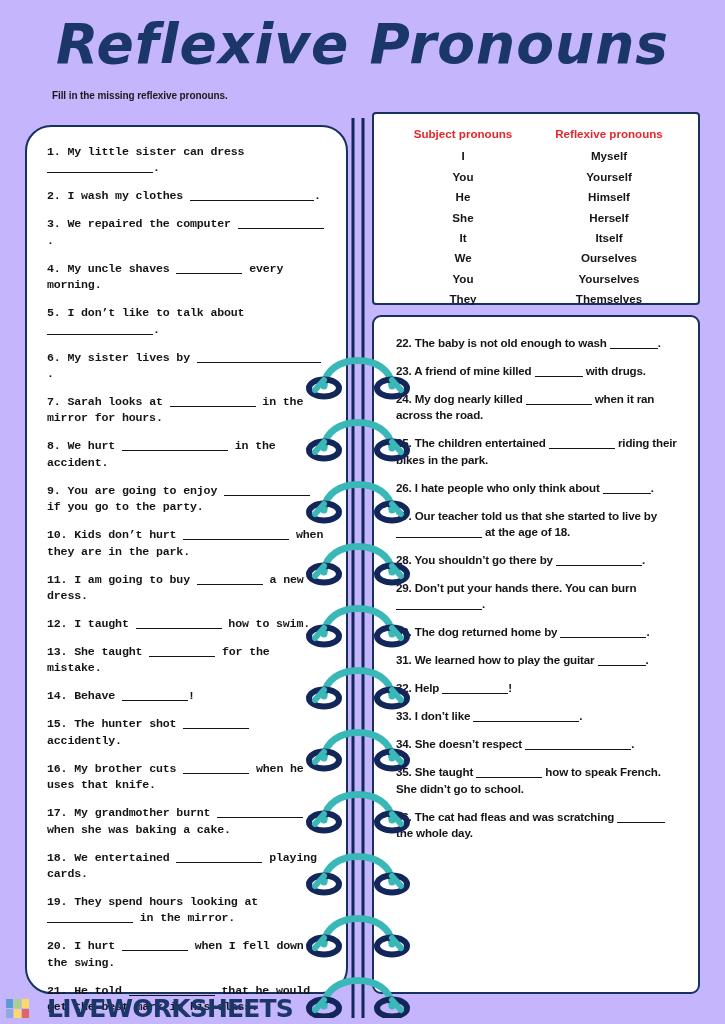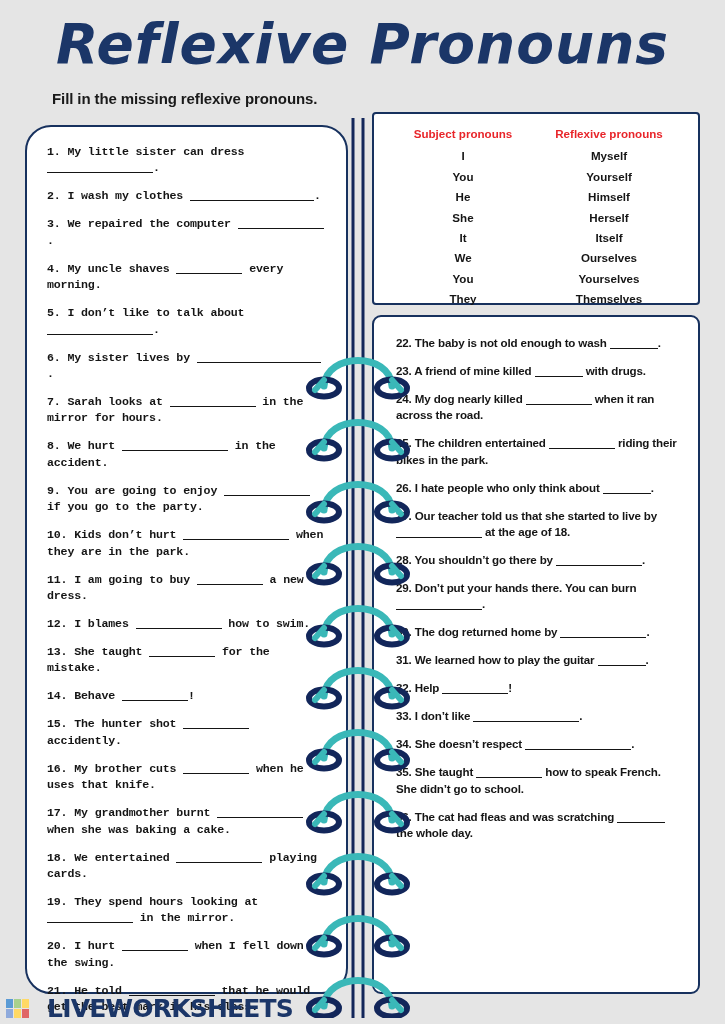--- a/index.html
+++ b/index.html
@@ -9,21 +9,21 @@
     height: 1024px;
     background: #ffffff;
     font-family: "Liberation Sans", sans-serif;
     position: relative;
     overflow: hidden;
   }
 
   #page {
     position: absolute;
     inset: 0;
-    background: #e5e5e5;
+    background: #c4b5fd;
   }
 
   
   .title {
     position: absolute;
     left: 0;
     top: 16px;
     width: 725px;
     text-align: center;
     font-family: "DejaVu Sans", sans-serif;
@@ -33,21 +33,21 @@
     letter-spacing: 1px;
     color: #1b3668;
     line-height: 1.05;
   }
 
   
   .instruction {
     position: absolute;
     left: 52px;
     top: 90px;
-    font-size: 15px;
+    font-size: 10px;
     font-weight: bold;
     color: #1a1a1a;
     letter-spacing: -0.1px;
   }
 
   
   .rbox {
     position: absolute;
     border: 2.6px solid #17315e;
     border-radius: 4px;
@@ -161,21 +161,21 @@
         <div class="q"><span>2.</span> <span>I wash my clothes</span> <span class="bl xx"></span><span>.</span></div>
         <div class="q"><span>3.</span> <span>We repaired the computer</span> <span class="bl l"></span><span>.</span></div>
         <div class="q"><span>4.</span> <span>My uncle shaves</span> <span class="bl m"></span><span> every morning.</span></div>
         <div class="q"><span>5.</span> <span>I don’t like to talk about</span> <span class="bl xl"></span><span>.</span></div>
         <div class="q"><span>6.</span> <span>My sister lives by</span> <span class="bl xx"></span><span>.</span></div>
         <div class="q"><span>7.</span> <span>Sarah looks at</span> <span class="bl l"></span><span> in the mirror for hours.</span></div>
         <div class="q"><span>8.</span> <span>We hurt</span> <span class="bl xl"></span><span> in the accident.</span></div>
         <div class="q"><span>9.</span> <span>You are going to enjoy</span> <span class="bl l"></span><span> if you go to the party.</span></div>
         <div class="q"><span>10.</span> <span>Kids don’t hurt</span> <span class="bl xl"></span><span> when they are in the park.</span></div>
         <div class="q"><span>11.</span> <span>I am going to buy</span> <span class="bl m"></span><span> a new dress.</span></div>
-        <div class="q"><span>12.</span> <span>I blames</span> <span class="bl l"></span><span> how to swim.</span></div>
+        <div class="q"><span>12.</span> <span>I taught</span> <span class="bl l"></span><span> how to swim.</span></div>
         <div class="q"><span>13.</span> <span>She taught</span> <span class="bl m"></span><span> for the mistake.</span></div>
         <div class="q"><span>14.</span> <span>Behave</span> <span class="bl m"></span><span>!</span></div>
         <div class="q"><span>15.</span> <span>The hunter shot</span> <span class="bl m"></span><span> accidently.</span></div>
         <div class="q"><span>16.</span> <span>My brother cuts</span> <span class="bl m"></span><span> when he uses that knife.</span></div>
         <div class="q"><span>17.</span> <span>My grandmother burnt</span> <span class="bl l"></span><span> when she was baking a cake.</span></div>
         <div class="q"><span>18.</span> <span>We entertained</span> <span class="bl l"></span><span> playing cards.</span></div>
         <div class="q"><span>19.</span> <span>They spend hours looking at</span> <span class="bl l"></span><span> in the mirror.</span></div>
         <div class="q"><span>20.</span> <span>I hurt</span> <span class="bl m"></span><span> when I fell down the swing.</span></div>
         <div class="q"><span>21.</span> <span>He told</span> <span class="bl l"></span><span> that he would get the best mark in his class.</span></div>
       </div>

